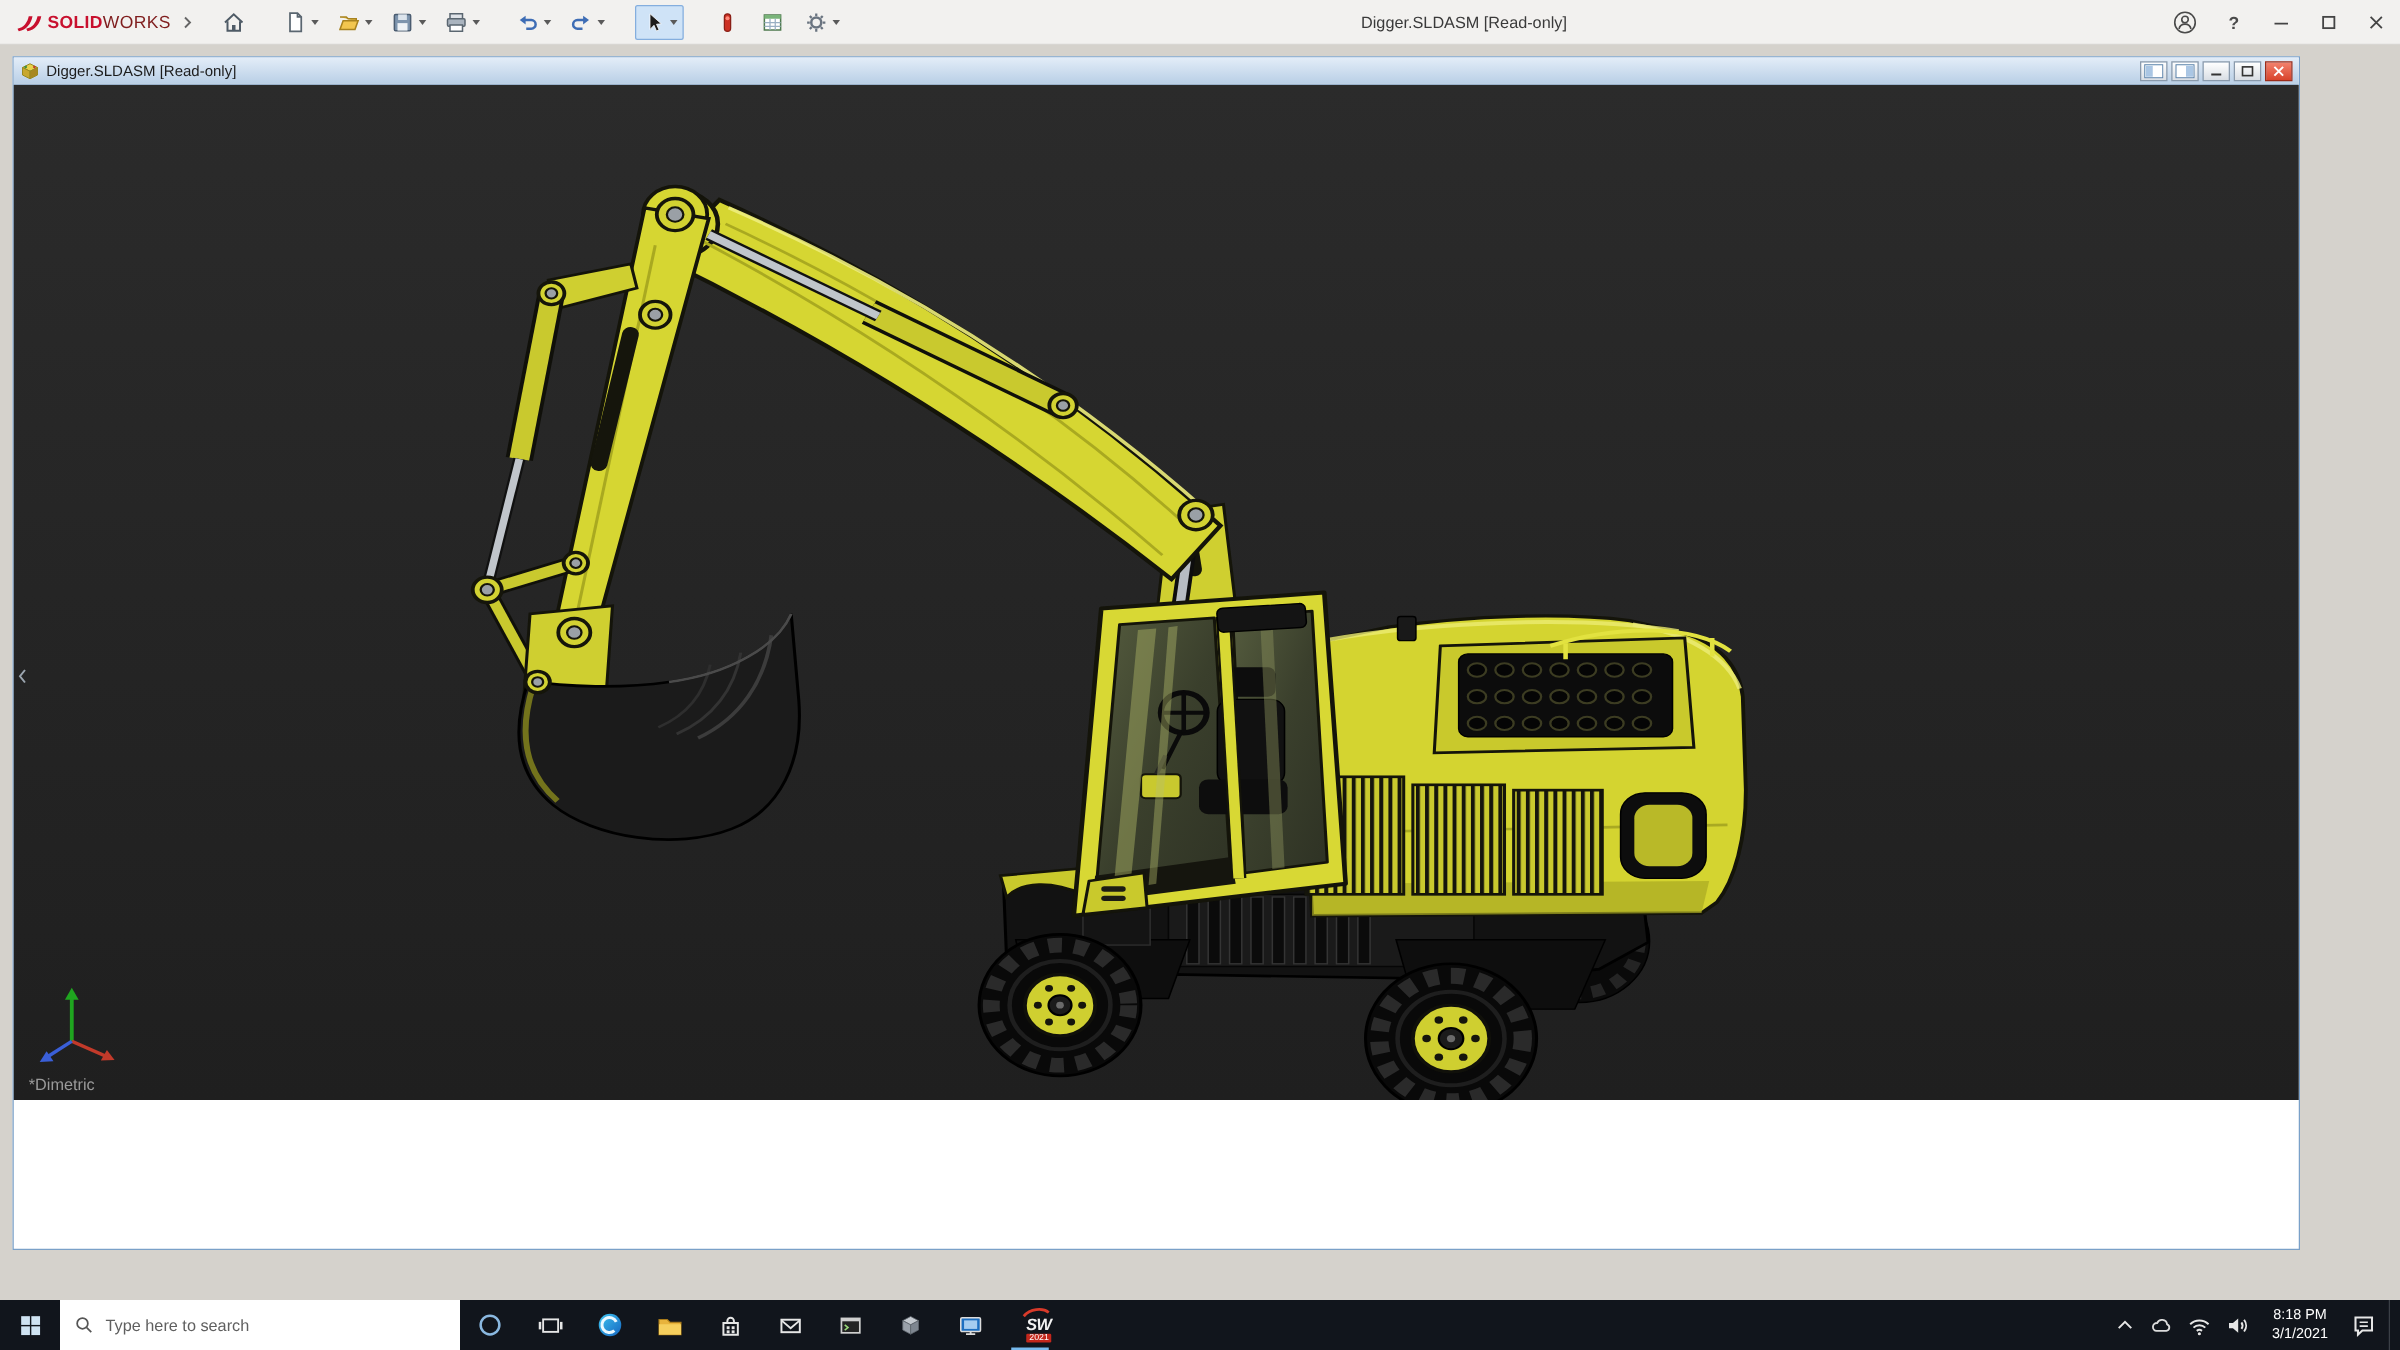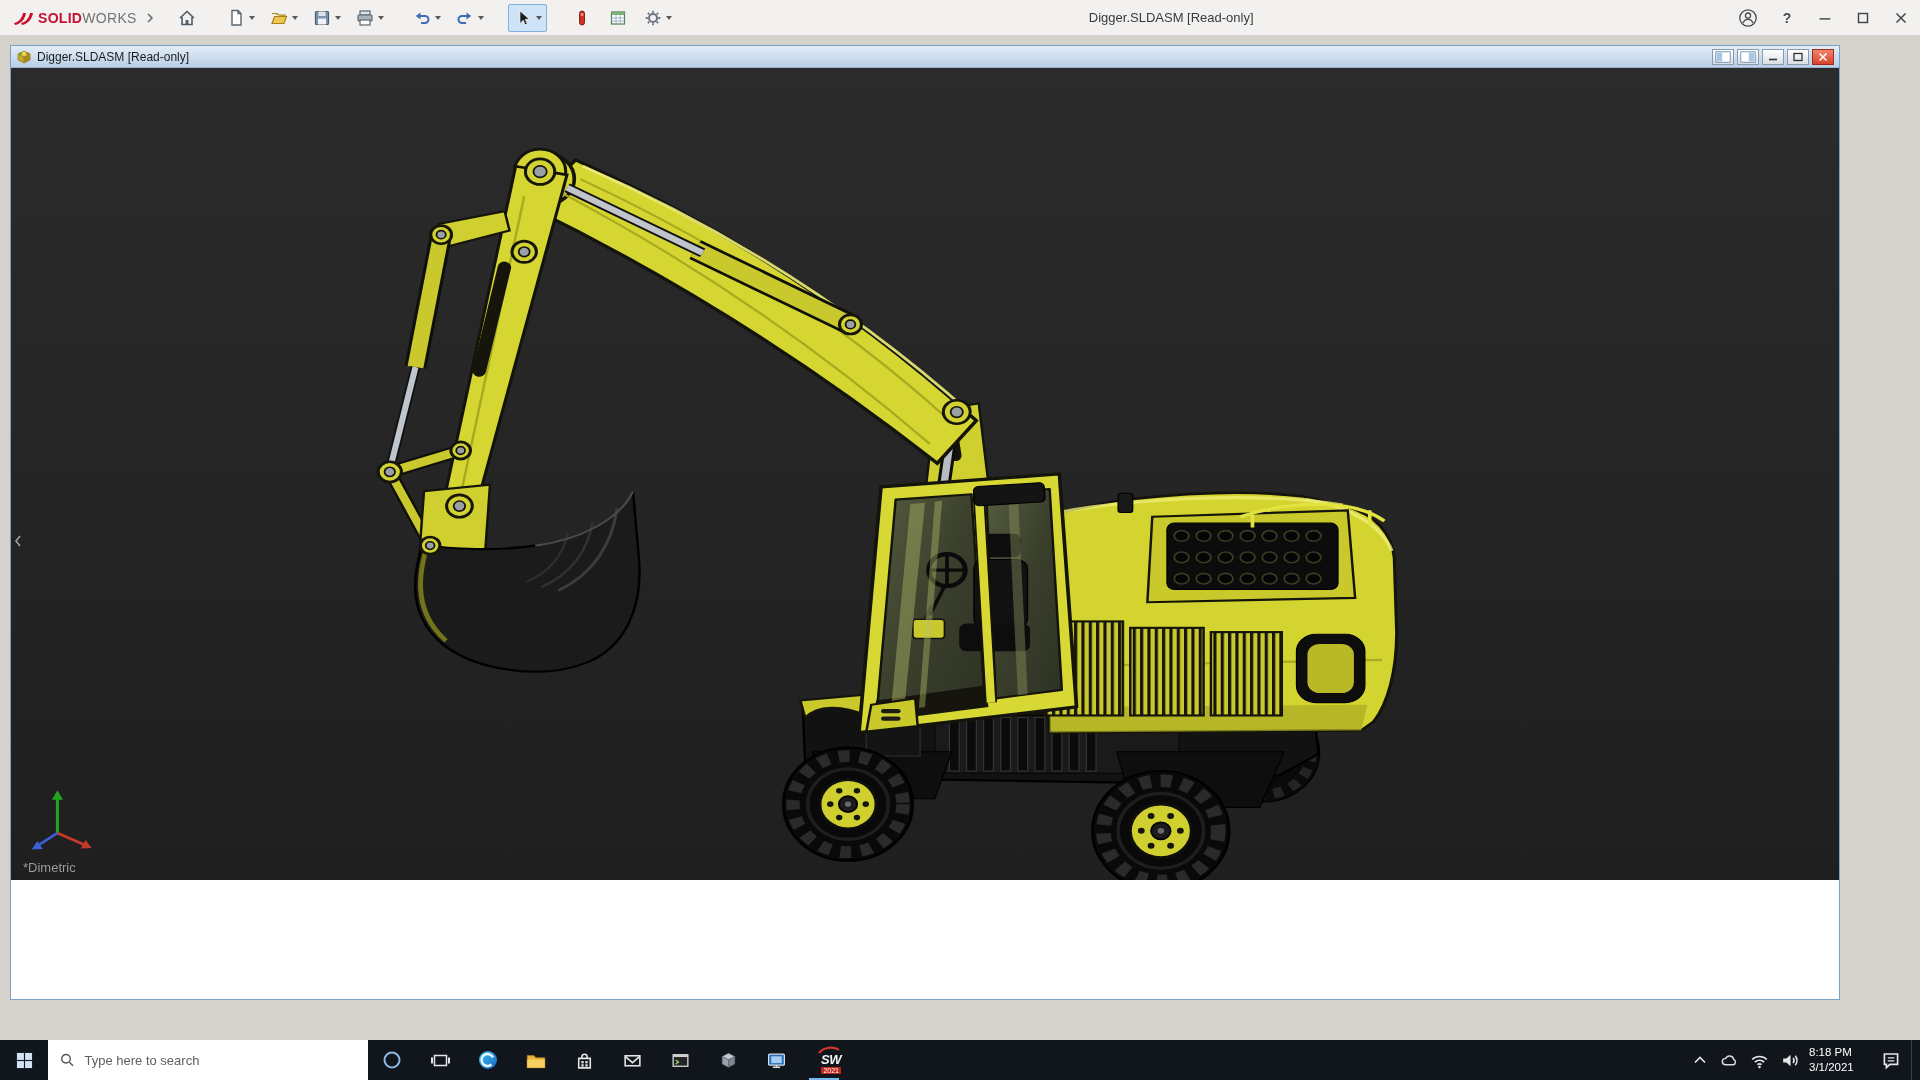--- a/index.html
+++ b/index.html
@@ -4,21 +4,21 @@
 <style>
   * { margin:0; padding:0; box-sizing:border-box; }
   html,body { width:1920px; height:1080px; overflow:hidden; }
   body { font-family:"Liberation Sans", sans-serif; background:#d5d2cc; position:relative; }
 
   
   .titlebar { position:absolute; top:0; left:0; right:0; height:36px; background:#f2f1ef;
               border-bottom:1px solid #d8d6d2; display:flex; align-items:center; z-index:30; }
   .logo { display:flex; align-items:center; gap:4px; padding:0 8px 0 12px; }
   .logo .b { font-weight:bold; color:#c8102e; font-size:14px; letter-spacing:.3px; }
-  .logo .l { font-weight:300; color:#737373; font-size:14px; letter-spacing:.3px; }
+  .logo .l { font-weight:300; color:#7f1d1d; font-size:14px; letter-spacing:.3px; }
   .tool-btn { height:28px; min-width:30px; display:flex; align-items:center; justify-content:center;
               gap:3px; margin:0 3px; padding:0 4px; border-radius:2px; }
   .tool-btn.sel { background:#cfe3f7; border:1px solid #84aede; }
   .dd { width:0; height:0; border-left:3.5px solid transparent; border-right:3.5px solid transparent;
         border-top:4px solid #5a5a5a; }
   .grp-gap { width:14px; }
   .app-title { position:absolute; left:61%; transform:translateX(-50%); font-size:13px; color:#3a3a3a; white-space:nowrap; }
   .win-controls { position:absolute; right:10px; top:0; height:36px; display:flex; align-items:center; gap:20px; }
   .help-q { font-size:14px; font-weight:bold; color:#4a4a4a; width:18px; text-align:center; }
 
@@ -46,21 +46,21 @@
   .search input { border:none; outline:none; font-size:13px; color:#333; width:100%; background:transparent;
                   font-family:"Liberation Sans", sans-serif; }
   .search input::placeholder { color:#5f5f5f; opacity:1; }
   .tb-icon { width:48px; display:flex; align-items:center; justify-content:center; position:relative; }
   .tb-underline { position:absolute; bottom:0; left:9px; right:9px; height:2.5px; background:#76b9ed; }
   .sw-wrap { position:relative; width:34px; height:34px; display:flex; flex-direction:column;
              align-items:flex-end; justify-content:center; }
   .sw-txt { color:#f2f2f2; font-weight:bold; font-style:italic; font-size:13px; line-height:12px; letter-spacing:-0.5px; }
   .sw-year { font-size:7px; color:#fff; background:#c3271c; padding:0 2px; border-radius:1px; margin-top:1px; }
   .tray { margin-left:auto; display:flex; align-items:center; gap:9px; padding-right:4px; }
-  .clock { text-align:left; color:#fff; font-size:11.5px; line-height:1.3; min-width:62px; }
+  .clock { text-align:center; color:#fff; font-size:11.5px; line-height:1.3; min-width:62px; }
   .desk-sliver { width:5px; height:100%; border-left:1px solid #3a3f46; }
 
   .ic { display:block; }
 </style>
 </head>
 <body>
 
 <div class="titlebar">
   <div class="logo">
     <svg class="ic" width="22" height="16" viewBox="0 0 22 16">

